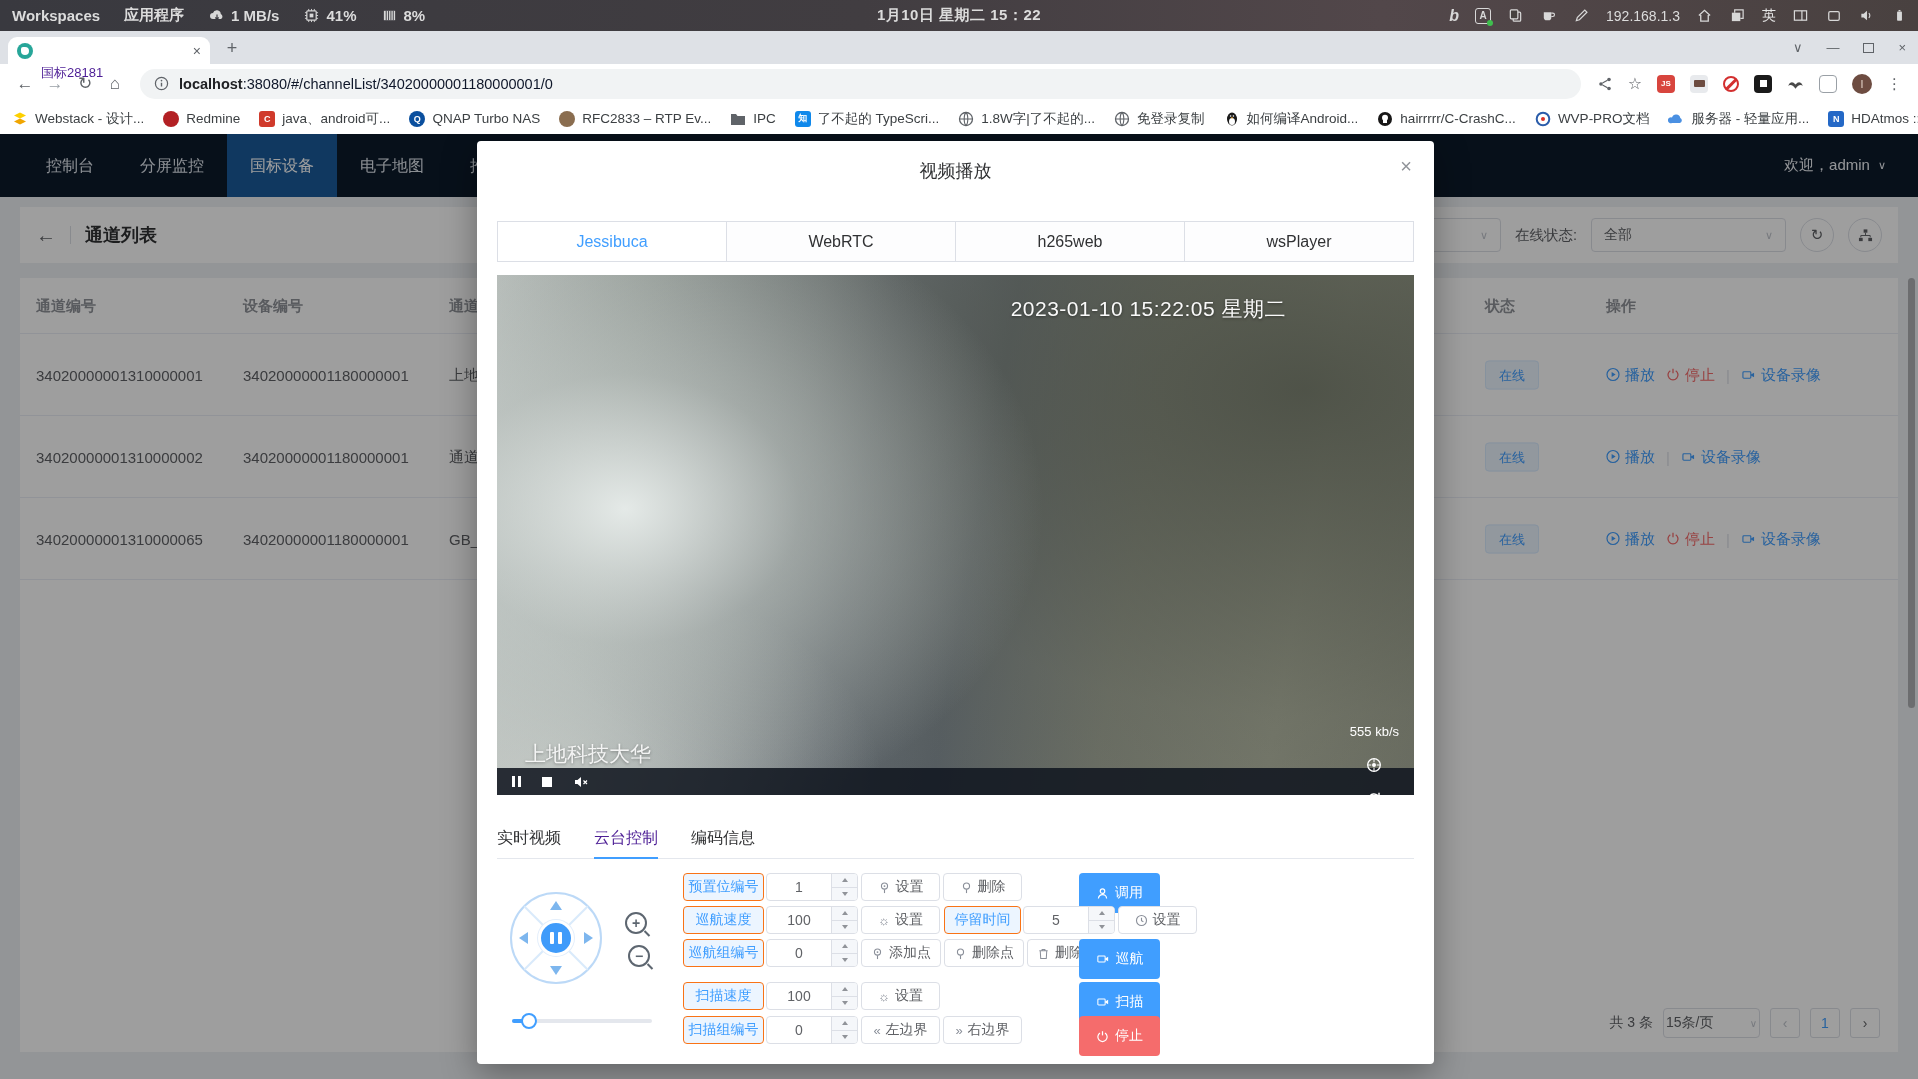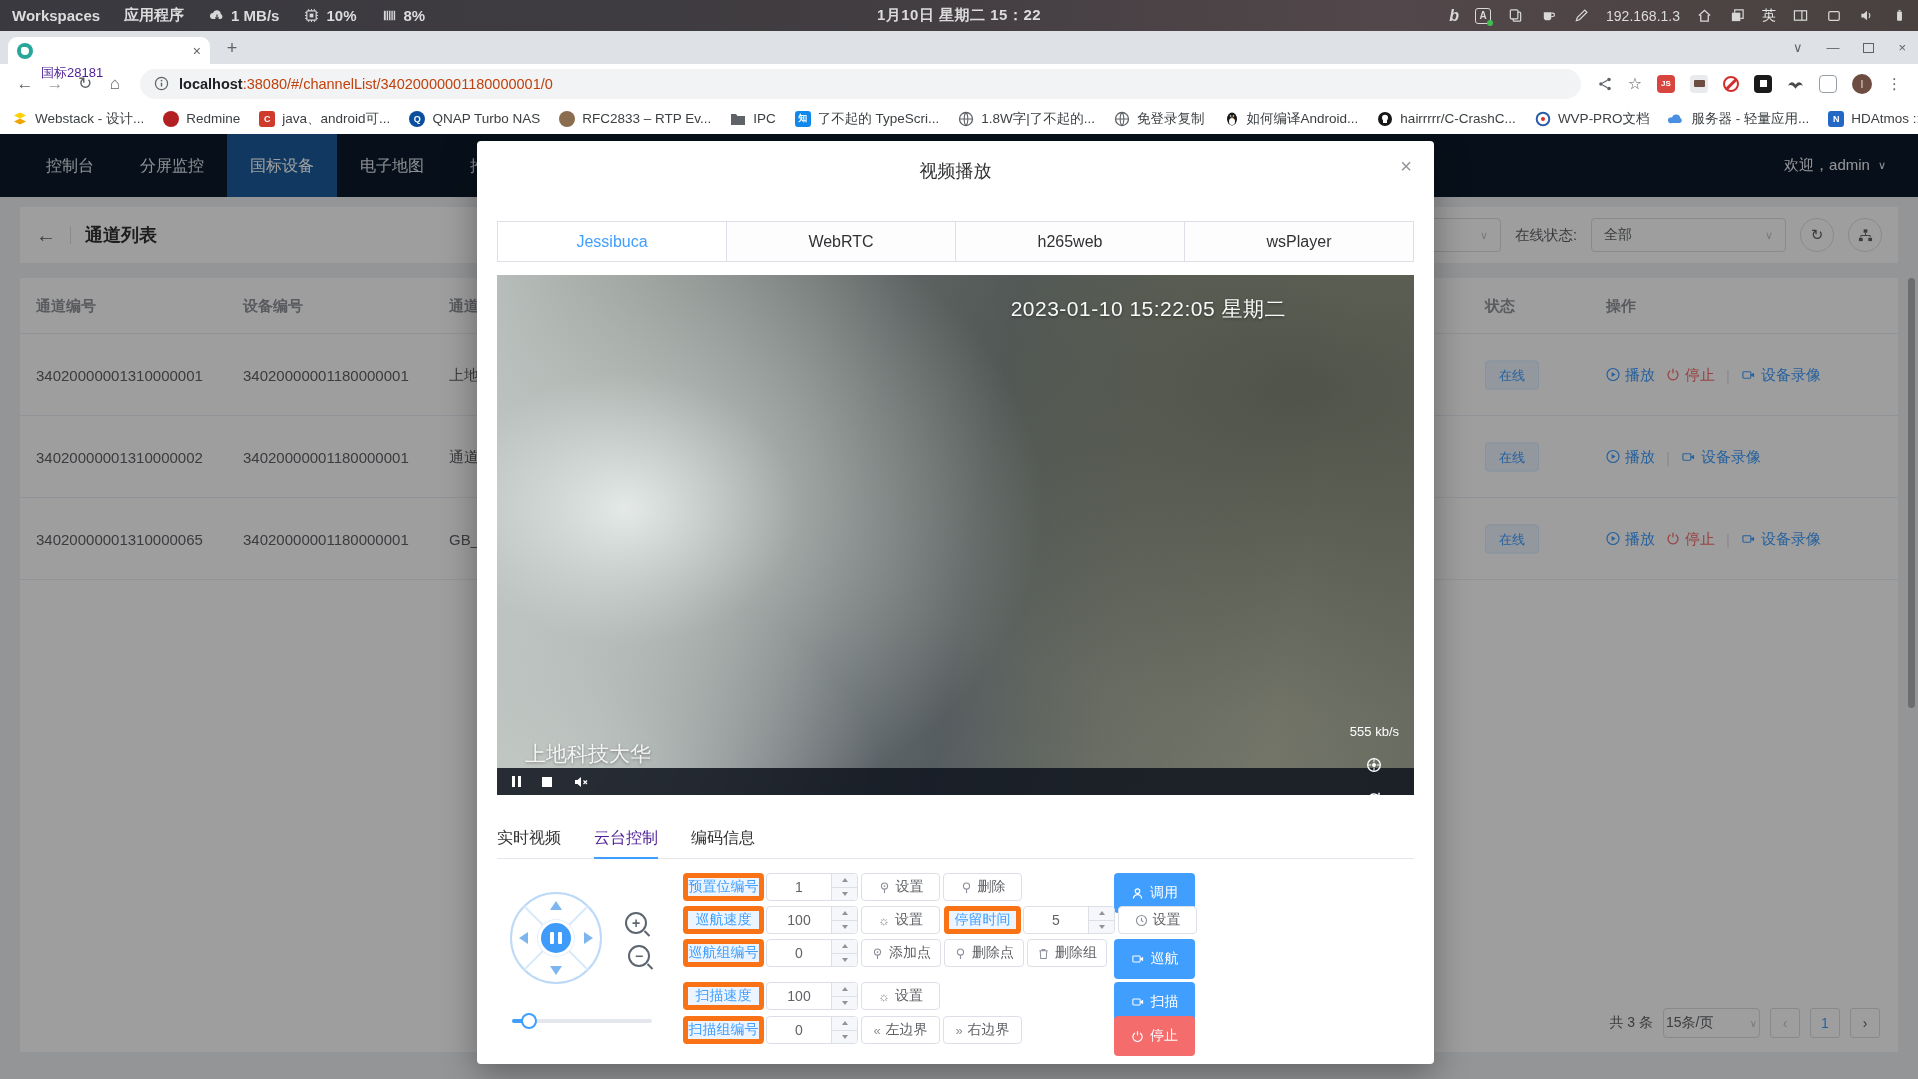--- a/index.html
+++ b/index.html
@@ -34,21 +34,21 @@
   .winctl{position:absolute;right:12px;top:0;height:33px;display:flex;align-items:center;gap:24px;color:#5f6368;font-size:13px;}
   .winctl .box{width:11px;height:10px;border:1.5px solid #5f6368;}
 
   
   .toolbar{height:39px;background:#fff;display:flex;align-items:center;padding:0 10px;}
   .nav-ico{width:30px;text-align:center;font-size:17px;color:#5f6368;flex:none;}
   .nav-ico.dim{color:#9aa0a6;}
   .omni{flex:1;height:30px;background:#f1f3f4;border-radius:15px;display:flex;align-items:center;
     padding:0 14px;gap:10px;margin:0 10px;}
   .omni-url{font-size:14.5px;color:#202124;white-space:nowrap;}
-  .omni-rest{color:#c2410c;}
+  .omni-rest{color:#0f172a;}
   .tb-right{display:flex;align-items:center;gap:15px;padding:0 6px;flex:none;}
   .ext{width:18px;height:18px;border-radius:4px;display:flex;align-items:center;justify-content:center;
     font-size:8px;font-weight:bold;color:#fff;}
   .ext.js{background:#d8453e;}
   .ext.van{background:#e8eaed;}
   .ext.van i{width:11px;height:7px;background:#6d4c41;border-radius:1px;}
   .ext.blk{background:transparent;border:2px solid #d32f2f;border-radius:50%;position:relative;width:16px;height:16px;}
   .ext.blk::after{content:"";position:absolute;left:-1px;top:5px;width:14px;height:2.5px;background:#d32f2f;transform:rotate(-45deg);}
   .ext.sq{background:#1a1a1a;}
   .ext.sq i{width:7px;height:7px;background:#fff;}
@@ -164,35 +164,35 @@
     font-size:14px;line-height:18px;text-align:center;font-weight:bold;}
   .zbtn::after{content:"";position:absolute;width:2px;height:7px;background:#5d6670;transform:rotate(-45deg);right:-3px;bottom:-5px;}
   .zbtn.zin{left:148px;top:771px;} .zbtn.zout{left:151px;top:804px;}
   .slider{position:absolute;left:35px;top:878px;width:140px;height:4px;background:#e4e7ed;border-radius:2px;}
   .slider .fill{width:17px;height:4px;background:#409eff;border-radius:2px;}
   .slider .knob{position:absolute;left:9px;top:-6px;width:16px;height:16px;background:#fff;border:2px solid #409eff;border-radius:50%;}
 
   
   .frow{position:absolute;left:206px;display:flex;align-items:stretch;height:28px;}
   .r1{top:732px;} .r2{top:765px;} .r3{top:798px;} .r4{top:841px;} .r5{top:875px;}
-  .lbl{width:81px;background:#ecf5ff;border:5px solid #f97316;color:#409eff;font-size:14px;
+  .lbl{width:81px;background:#ecf5ff;border:1px solid #f97316;color:#409eff;font-size:14px;
     display:flex;align-items:center;justify-content:center;border-radius:4px;flex:none;}
   .lbl.l2{width:77px;margin-left:4px;}
   .inum{display:flex;margin-left:2px;border:1px solid #dcdfe6;border-radius:4px;overflow:hidden;background:#fff;flex:none;}
   .inum .val{width:64px;display:flex;align-items:center;justify-content:center;font-size:14px;color:#606266;}
   .spin{width:26px;border-left:1px solid #dcdfe6;display:flex;flex-direction:column;}
   .spin i{flex:1;display:flex;align-items:center;justify-content:center;background:#f5f7fa;}
   .spin i:first-child{border-bottom:1px solid #dcdfe6;}
   .car{width:0;height:0;border:3.5px solid transparent;}
   .car.u{border-bottom:4.5px solid #909399;border-top:none;}
   .car.d{border-top:4.5px solid #909399;border-bottom:none;}
   .fbtn{margin-left:3px;min-width:79px;border:1px solid #dcdfe6;border-radius:4px;background:#fff;color:#606266;
     font-size:14px;display:flex;align-items:center;justify-content:center;gap:5px;padding:0 9px;white-space:nowrap;}
   .fbtn .glyph{font-size:13px;color:#8a8f99;}
-  .action{position:absolute;left:637px;width:81px;height:40px;border-radius:4px;color:#fff;
+  .action{position:absolute;left:602px;width:81px;height:40px;border-radius:4px;color:#fff;
     display:flex;align-items:center;justify-content:center;gap:6px;font-size:14px;}
   .action.blue{background:#409eff;} .action.red{background:#f56c6c;}
   .a1{top:732px;} .a3{top:798px;} .a4{top:841px;} .a5{top:875px;}
 </style>
 </head>
 <body>
 
 <div class="screen">
 
   <div class="dbar">
@@ -209,21 +209,21 @@
         <span>1 MB/s</span>
       </span>
       <span class="dstat">
         <span class="tray-ico">
           <svg width="15" height="15" viewBox="0 0 16 16">
               <rect x="3" y="3" width="10" height="10" rx="1" fill="none" stroke="#d8d8d8" stroke-width="1.3"></rect>
               <rect x="6" y="6" width="4" height="4" fill="#d8d8d8"></rect>
               <path d="M5 1v2M8 1v2M11 1v2M5 13v2M8 13v2M11 13v2M1 5h2M1 8h2M1 11h2M13 5h2M13 8h2M13 11h2" stroke="#d8d8d8"></path>
             </svg>
         </span>
-        <span>10%</span>
+        <span>41%</span>
       </span>
       <span class="dstat">
         <span class="tray-ico">
           <svg width="15" height="15" viewBox="0 0 16 16">
               <rect x="2" y="3" width="12" height="10" fill="#d8d8d8"></rect>
               <path d="M4.5 3v10M7 3v10M9.5 3v10M12 3v10" stroke="#3a3a40" stroke-width="1"></path>
             </svg>
         </span>
         <span>8%</span>
       </span>

